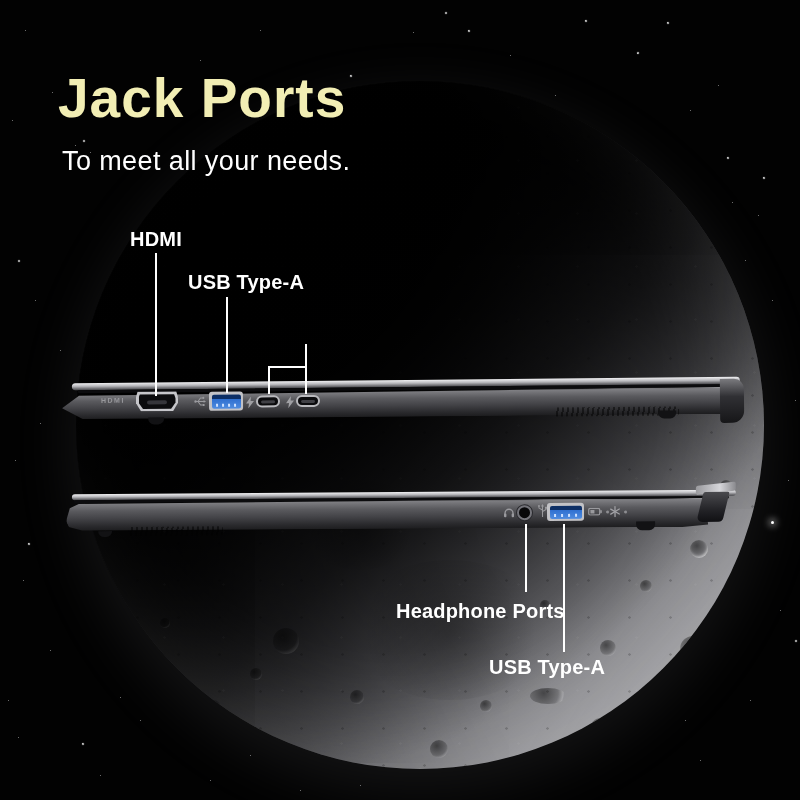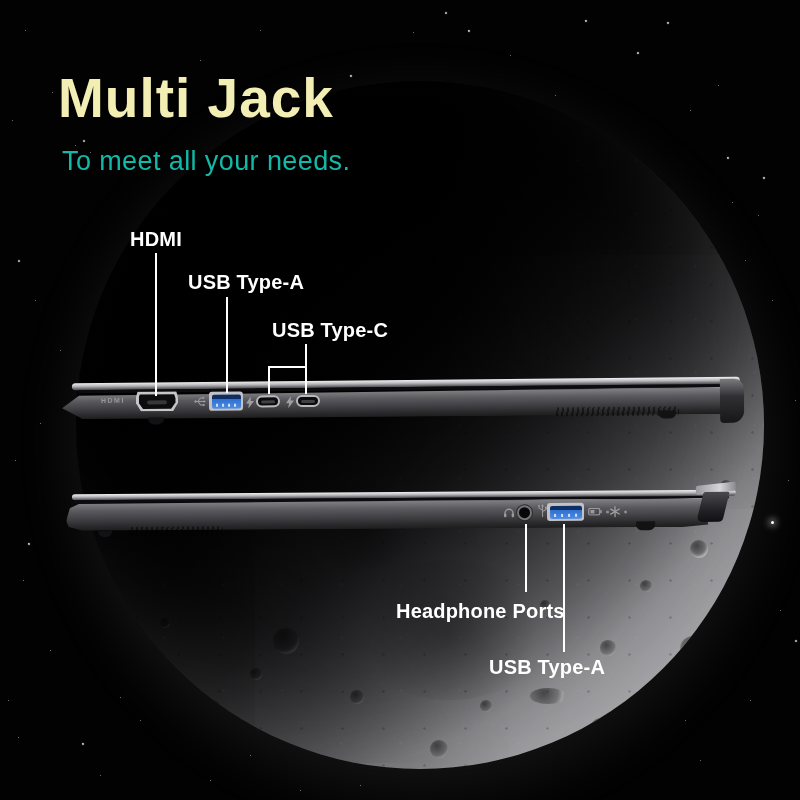--- a/index.html
+++ b/index.html
@@ -40,21 +40,21 @@
                rgba(255,255,255,.16) 78%,transparent 83%);}
   .crater.rim{box-shadow:inset -1px -2px 3px rgba(255,255,255,.35);}
   .mare{position:absolute;border-radius:50%;background:radial-gradient(circle,rgba(0,0,0,.28),transparent 70%);}
   .terminator{position:absolute;inset:0;border-radius:50%;
     background:radial-gradient(circle at 18% 12%,rgba(0,0,0,.96) 30%,rgba(0,0,0,.55) 52%,rgba(0,0,0,0) 76%);}
 
   
   .title{position:absolute;left:58px;top:66px;margin:0;font-size:55px;font-weight:bold;
          letter-spacing:1px;color:#f2eeb4;z-index:6;}
   .subtitle{position:absolute;left:62px;top:146px;margin:0;font-size:27px;font-weight:400;
-         letter-spacing:.4px;color:#14b8a6;z-index:6;}
+         letter-spacing:.4px;color:#ffffff;z-index:6;}
 
   
   .laptop{position:absolute;z-index:5;}
   .laptop.top{left:56px;top:368px;width:700px;height:64px;transform:rotate(-.55deg);}
   .laptop.bottom{left:62px;top:478px;width:690px;height:64px;transform:rotate(-.4deg);}
   .lid{position:absolute;border-radius:4px;
        background:linear-gradient(180deg,#f0f0f2,#b9b9bd 45%,#707074 80%,#4a4a4e);}
   .gap{position:absolute;background:#0c0c0e;border-radius:2px;}
   .base{position:absolute;border-top:1px solid #98989c;
        background:linear-gradient(180deg,#808084 0%,#5a5a5e 28%,#434347 55%,#2a2a2d 82%,#1c1c1e 100%);}
@@ -127,21 +127,21 @@
     <div class="crater" style="left:174px;top:587px;width:12px;height:12px;"></div>
     <div class="crater rim" style="left:514px;top:637px;width:22px;height:22px;"></div>
     <div class="crater rim" style="left:604px;top:555px;width:26px;height:26px;"></div>
     <div class="crater" style="left:659px;top:484px;width:14px;height:14px;"></div>
     <div class="crater" style="left:84px;top:537px;width:10px;height:10px;"></div>
     <div class="crater" style="left:464px;top:519px;width:10px;height:10px;"></div>
     <div class="crater" style="left:129px;top:619px;width:16px;height:16px;"></div>
     <div class="terminator"></div>
   </div>
 
-  <h1 class="title">Multi Jack</h1>
+  <h1 class="title">Jack Ports</h1>
   <p class="subtitle">To meet all your needs.</p>
 
   <div class="laptop top">
     <div class="lid"></div>
     <div class="gap"></div>
     <div class="base"></div>
     <span class="etch" style="left:45px;top:26px;">HDMI</span>
     <div class="port-hdmi">
       <div class="inner">
           <div class="slot"></div>
@@ -187,21 +187,20 @@
     <div class="foot" style="left:602px;top:45px;width:18px;height:8px;"></div>
     <div class="hinge-top"></div>
   </div>
 
   <div class="lbl" style="left:130px;top:228px;">HDMI</div>
   <div class="line" style="left:155px;top:253px;width:2px;height:143px;"></div>
 
   <div class="lbl" style="left:188px;top:271px;">USB Type-A</div>
   <div class="line" style="left:226px;top:297px;width:2px;height:96px;"></div>
 
-  <div class="lbl" style="left:272px;top:319px;">USB Type-C</div>
   <div class="line" style="left:305px;top:344px;width:2px;height:50px;"></div>
   <div class="line" style="left:268px;top:366px;width:39px;height:2px;"></div>
   <div class="line" style="left:268px;top:366px;width:2px;height:28px;"></div>
 
   <div class="laptop bottom">
     <div class="lid"></div>
     <div class="gap"></div>
     <div class="base"></div>
     <svg class="icon" style="left:441px;top:30px;" width="12" height="11" viewBox="0 0 12 11">
       <path d="M2 9 V6 a4 4 0 0 1 8 0 V9" stroke="#9a9a9e" fill="none" stroke-width="1.4"></path>

